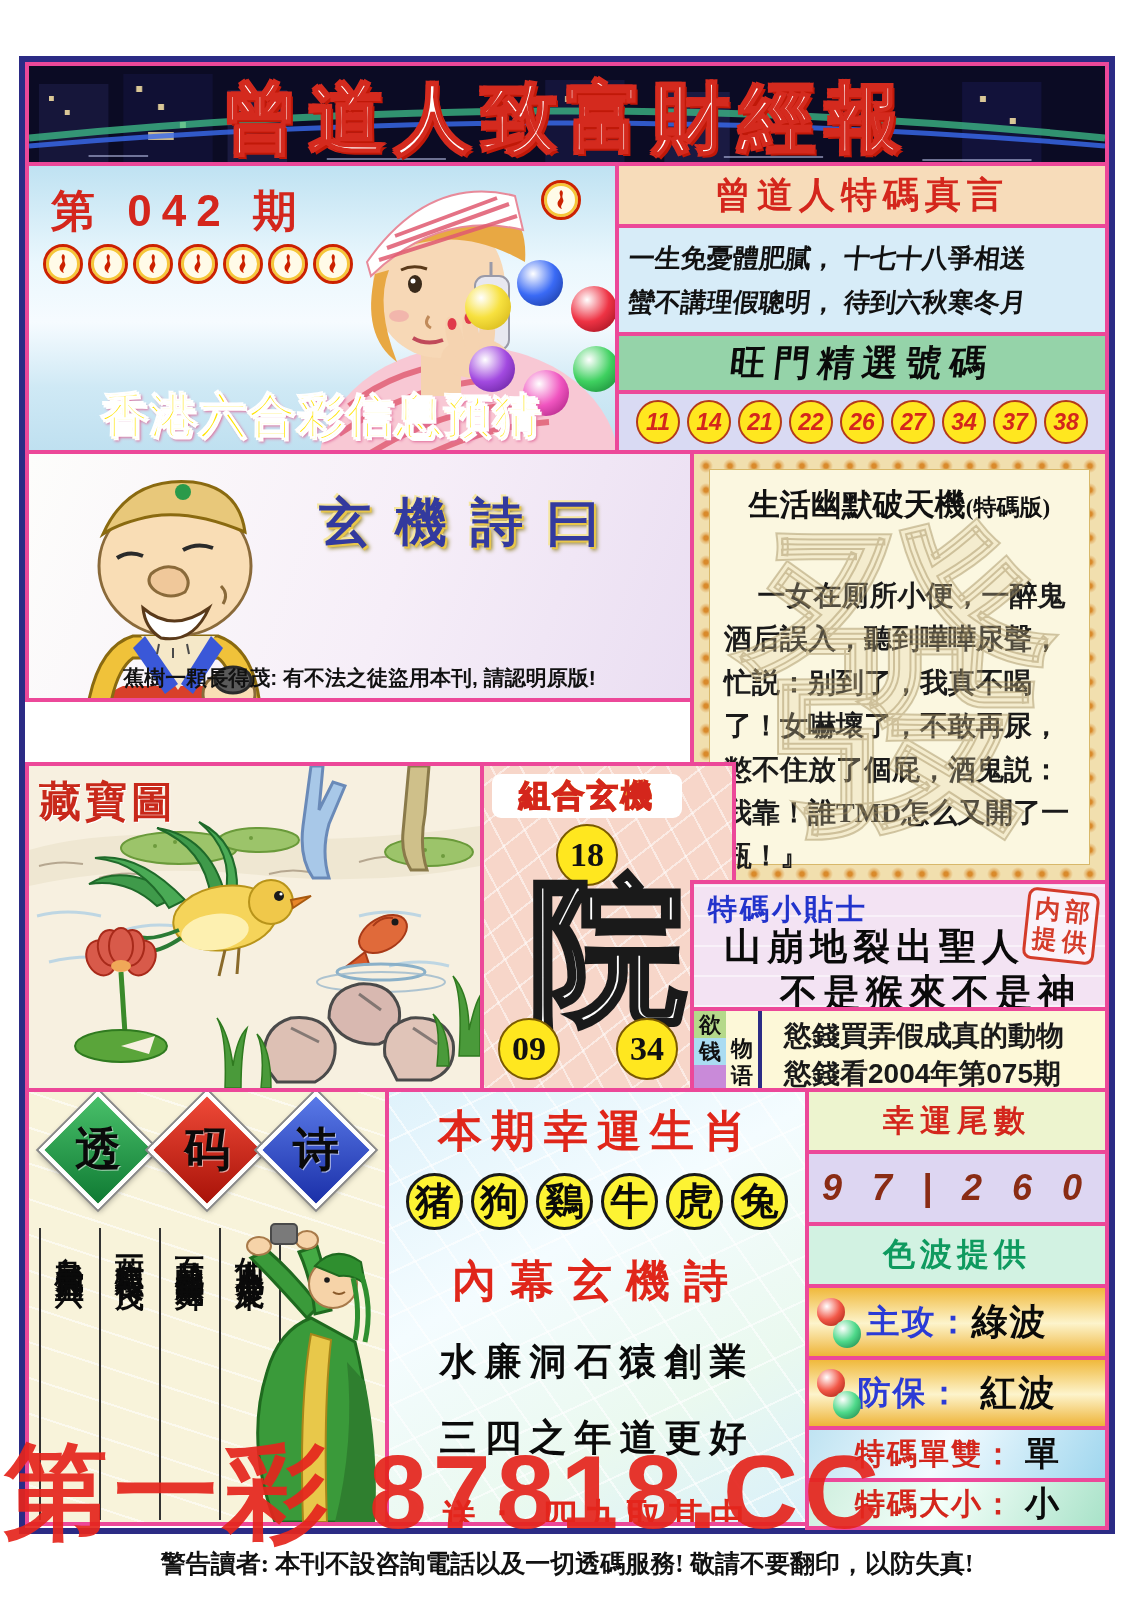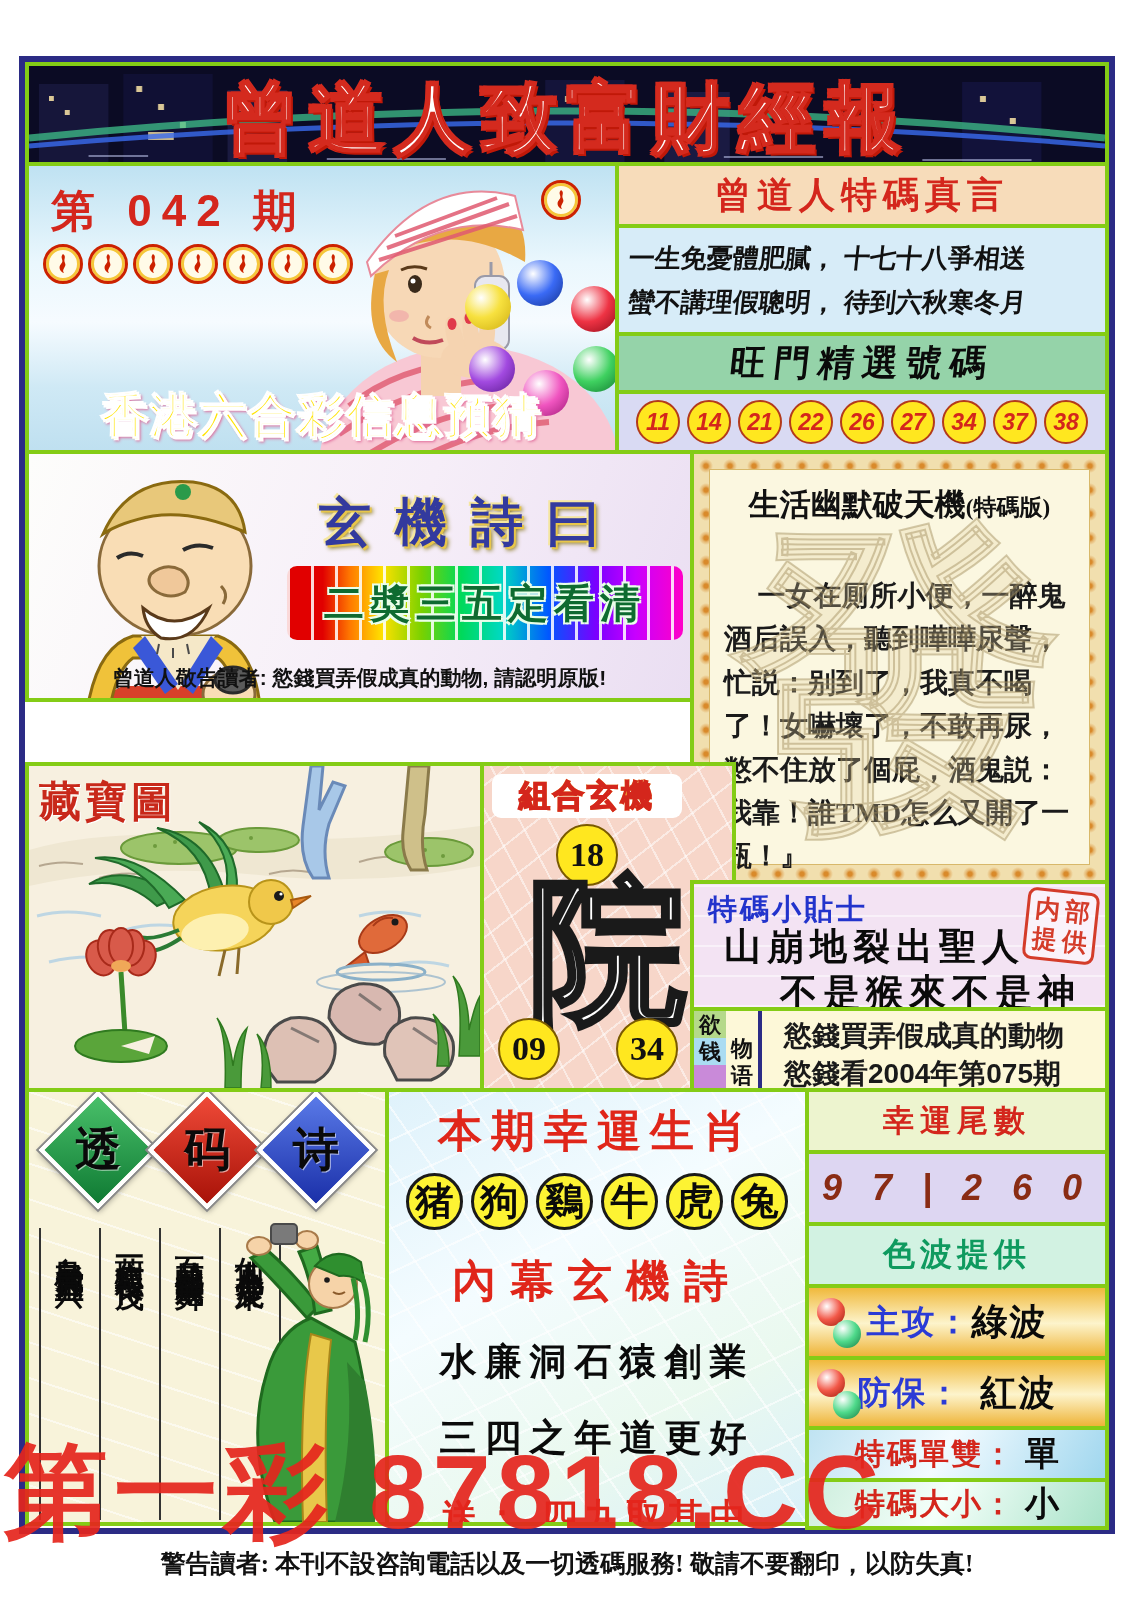--- a/index.html
+++ b/index.html
@@ -1,20 +1,20 @@
 <!DOCTYPE html>
 <html><head>
 <meta charset="utf-8">
 <style>
   * { margin:0; padding:0; box-sizing:border-box; }
   html,body { width:1134px; height:1600px; background:#fff; overflow:hidden;
               font-family:"Liberation Sans", sans-serif; }
   .frame { position:absolute; left:19px; top:56px; width:1096px; height:1478px;
            border:6px solid #2b2b85; background:#fff; }
-  .panel { position:absolute; border:4px solid #84cc16; overflow:hidden; }
+  .panel { position:absolute; border:4px solid #ec4899; overflow:hidden; }
 
   
   .masthead { left:0; top:0; width:1084px; height:104px; background:#0b0b24; }
   .masthead svg { position:absolute; left:0; top:0; width:100%; height:100%; }
   .masthead .title { position:absolute; left:0; top:2px; width:100%; text-align:center;
      font-size:76px; font-weight:bold; color:#fff; letter-spacing:10px; white-space:nowrap;
      -webkit-text-stroke:2px #d42a1e;
      text-shadow:3px 3px 0 #c01808,-2px -2px 0 #d42a1e,2px -2px 0 #d42a1e,-2px 2px 0 #d42a1e; }
 
   
@@ -375,25 +375,22 @@
       <path d="M118 116 Q132 104 148 112 Q160 122 152 134 Q138 142 124 134 Q112 126 118 116 Z" fill="#f0c89a" stroke="#8a6a3a" stroke-width="3"></path>
       <path d="M110 150 Q140 176 176 150 Q160 186 128 180 Q112 170 110 150 Z" fill="#fff" stroke="#5a3a1a" stroke-width="3"></path>
       <path d="M188 128 Q196 136 190 146" stroke="#8a6a3a" stroke-width="3" fill="none"></path>
       <g stroke="#4a4a4a" stroke-width="2">
         <line x1="126" y1="186" x2="124" y2="196"></line>
           <line x1="140" y1="190" x2="140" y2="200"></line>
           <line x1="154" y1="186" x2="156" y2="196"></line>
       </g>
     </svg>
     <div class="mys-title">玄機詩曰</div>
-    <div class="rainbow">
-      <span>二奬三五定看清</span>
-    </div>
     <div class="sidenote">一句定平特</div>
-    <div class="notice">曾道人敬告讀者: 慾錢買弄假成真的動物, 請認明原版!</div>
+    <div class="notice">蕉樹一顆長得茂: 有不法之徒盜用本刊, 請認明原版!</div>
   </div>
 
   <div class="panel humor">
     <div class="orn"></div>
     <div class="inner">
       <div class="fa-mark">發</div>
       <div class="humor-title">
         <span>生活幽默破天機</span><span class="suffix">(特碼版)</span>
       </div>
       <div class="humor-text">一女在厠所小便，一醉鬼酒后誤入，聽到嘩嘩尿聲，忙説：别到了，我真不喝了！女嚇壞了，不敢再尿，憋不住放了個屁，酒鬼説：我靠！誰TMD怎么又開了一瓶！』</div>

